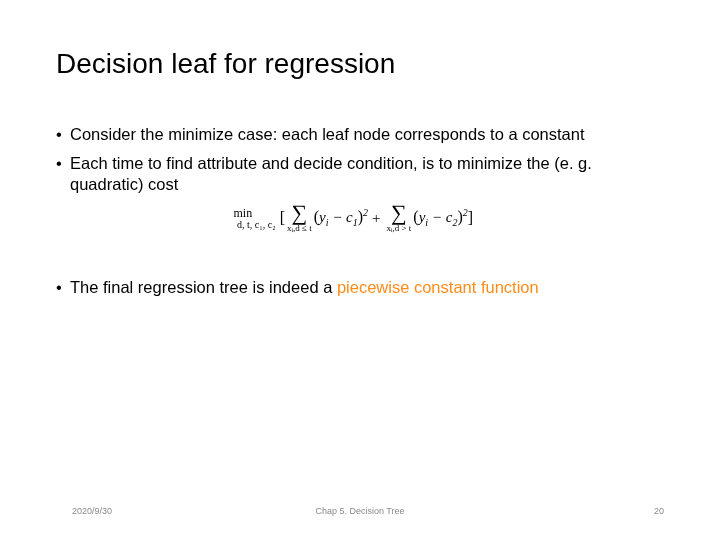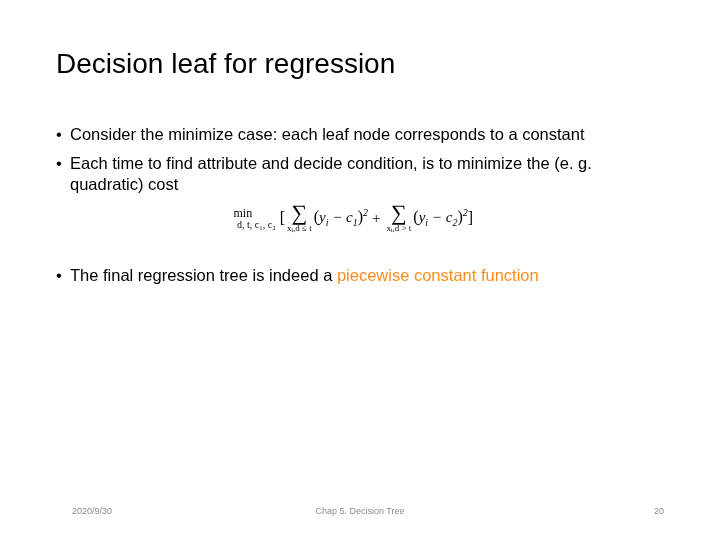--- a/index.html
+++ b/index.html
@@ -41,21 +41,21 @@
     .bullets > li::before {
       content: "•";
       position: absolute;
       left: 0;
       top: 0;
     }
     .bullets > li.bullet-2 {
       margin-top: 8px;
     }
     .bullets > li.bullet-3 {
-      margin-top: 32px;
+      margin-top: 44px;
     }
     .highlight {
       color: #ff8c1a;
     }
     .formula {
       display: block;
       margin: 8px 0 0 140px;
       font-family: "Times New Roman", Times, serif;
     }
     .formula-row {

